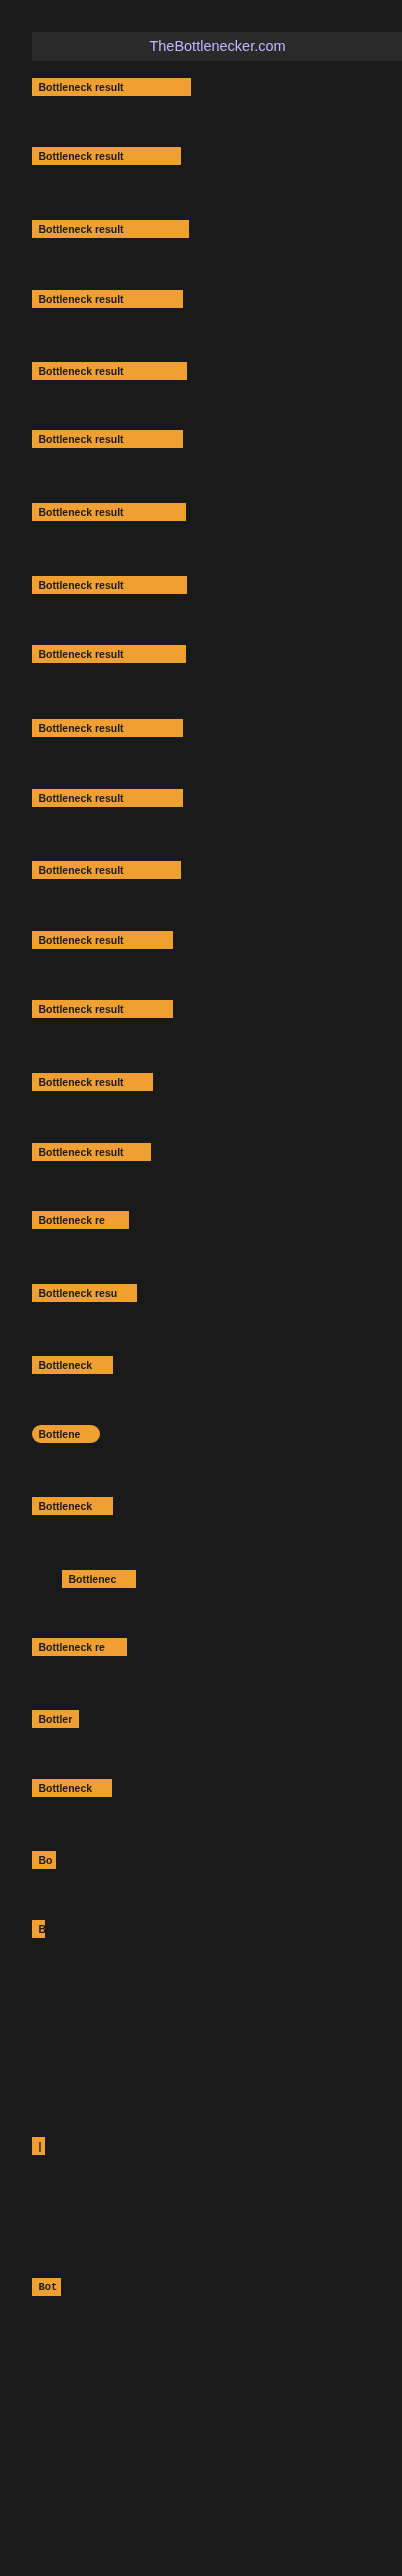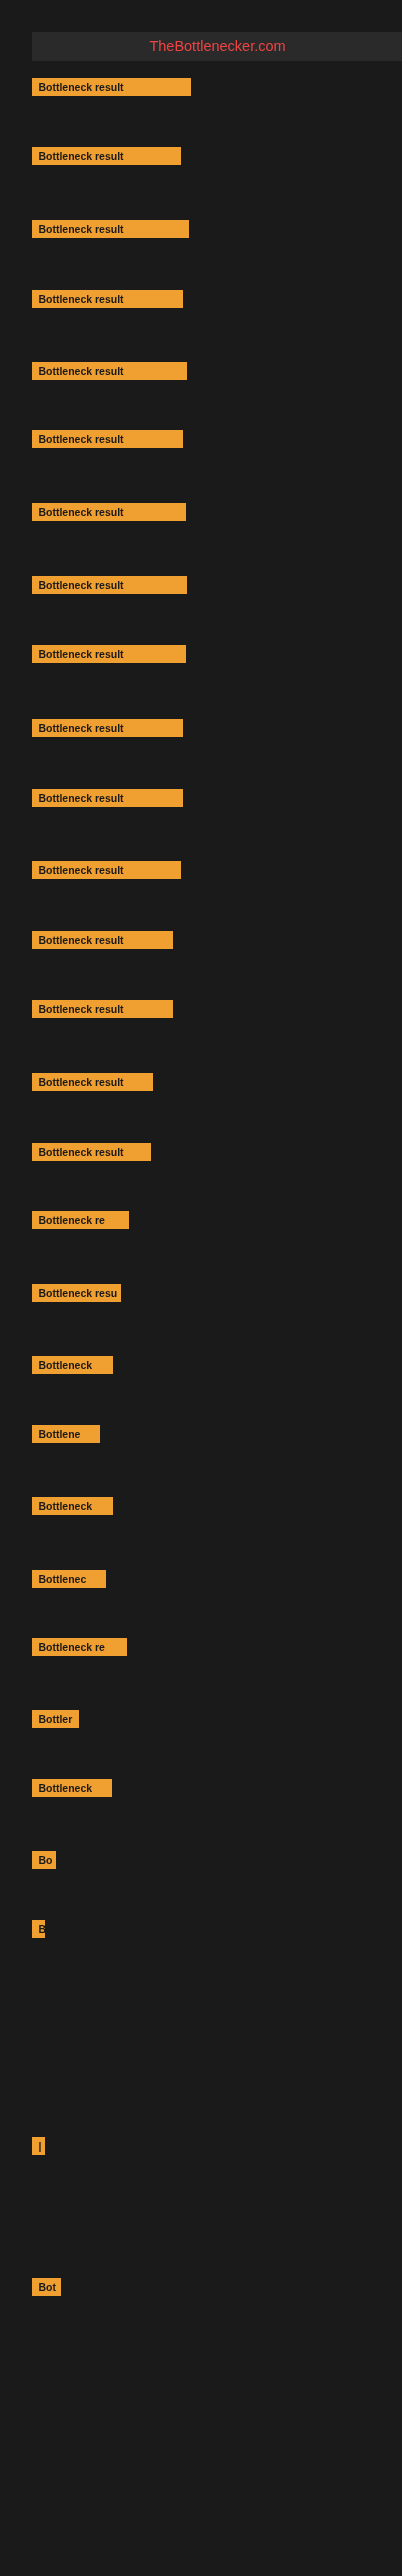--- a/index.html
+++ b/index.html
@@ -9,21 +9,21 @@
     }
     body {
       width: 403px;
       min-height: 2576px;
       background-color: #1a1a1a;
       font-family: Arial, sans-serif;
       position: relative;
     }
     .site-title {
       text-align: center;
-      color: #ef4444;
+      color: #c4b5fd;
       font-size: 14.5px;
       padding: 6.4px 0;
       background-color: #2a2a2a;
     }
     .bottleneck-item {
       position: absolute;
       left: 0;
     }
     .bottleneck-label {
       background-color: #f0a030;
@@ -52,26 +52,26 @@
     <div class="bottleneck-item" style="top: 544px;"><span class="bottleneck-label" style="max-width: 155px; width: 155px;">Bottleneck result</span></div>
     <div class="bottleneck-item" style="top: 613px;"><span class="bottleneck-label" style="max-width: 154px; width: 154px;">Bottleneck result</span></div>
     <div class="bottleneck-item" style="top: 687px;"><span class="bottleneck-label" style="max-width: 151px; width: 151px;">Bottleneck result</span></div>
     <div class="bottleneck-item" style="top: 757px;"><span class="bottleneck-label" style="max-width: 151px; width: 151px;">Bottleneck result</span></div>
     <div class="bottleneck-item" style="top: 829px;"><span class="bottleneck-label" style="max-width: 149px; width: 149px;">Bottleneck result</span></div>
     <div class="bottleneck-item" style="top: 899px;"><span class="bottleneck-label" style="max-width: 141px; width: 141px;">Bottleneck result</span></div>
     <div class="bottleneck-item" style="top: 968px;"><span class="bottleneck-label" style="max-width: 141px; width: 141px;">Bottleneck result</span></div>
     <div class="bottleneck-item" style="top: 1041px;"><span class="bottleneck-label" style="max-width: 121px; width: 121px;">Bottleneck result</span></div>
     <div class="bottleneck-item" style="top: 1111px;"><span class="bottleneck-label" style="max-width: 119px; width: 119px;">Bottleneck result</span></div>
     <div class="bottleneck-item" style="top: 1179px;"><span class="bottleneck-label" style="max-width: 97px; width: 97px;">Bottleneck re</span></div>
-    <div class="bottleneck-item" style="top: 1252px;"><span class="bottleneck-label" style="max-width: 105px; width: 89px;">Bottleneck resu</span></div>
+    <div class="bottleneck-item" style="top: 1252px;"><span class="bottleneck-label" style="max-width: 105px; width: 105px;">Bottleneck resu</span></div>
     <div class="bottleneck-item" style="top: 1324px;"><span class="bottleneck-label" style="max-width: 81px; width: 81px;">Bottleneck</span></div>
-    <div class="bottleneck-item" style="top: 1393px;"><span class="bottleneck-label" style="max-width: 68px; width: 68px;">Bottlene</span></div>
+    <div class="bottleneck-item" style="top: 1393px;"><span class="bottleneck-label" style="max-width: 68px; width: 68px; border-radius: 9px;">Bottlene</span></div>
     <div class="bottleneck-item" style="top: 1465px;"><span class="bottleneck-label" style="max-width: 81px; width: 81px;">Bottleneck</span></div>
-    <div class="bottleneck-item" style="top: 1538px;"><span class="bottleneck-label" style="max-width: 74px; width: 74px;">Bottlenec</span></div>
+    <div class="bottleneck-item" style="top: 1538px; margin-left: 30px;"><span class="bottleneck-label" style="max-width: 74px; width: 74px;">Bottlenec</span></div>
     <div class="bottleneck-item" style="top: 1606px;"><span class="bottleneck-label" style="max-width: 95px; width: 95px;">Bottleneck re</span></div>
     <div class="bottleneck-item" style="top: 1678px;"><span class="bottleneck-label" style="max-width: 58px; width: 47px;">Bottler</span></div>
     <div class="bottleneck-item" style="top: 1747px;"><span class="bottleneck-label" style="max-width: 80px; width: 80px;">Bottleneck</span></div>
     <div class="bottleneck-item" style="top: 1819px;"><span class="bottleneck-label" style="max-width: 24px; width: 24px; text-align: center;">Bo</span></div>
     <div class="bottleneck-item" style="top: 1888px;"><span class="bottleneck-label" style="max-width: 11.3px; width: 11.3px;">B</span></div>
     <div class="bottleneck-item" style="top: 2105px;"><span class="bottleneck-label" style="max-width: 6.4px; width: 6.4px;">|</span></div>
-    <div class="bottleneck-item" style="top: 2246px;"><span class="bottleneck-label" style="max-width: 29px; width: 29px;">Bot</span></div>
+    <div class="bottleneck-item" style="top: 2246px;"><span class="bottleneck-label" style="max-width: 29px; width: 29px; font-family: Liberation Mono, monospace;">Bot</span></div>
   </div>
 
 
 </body></html>

